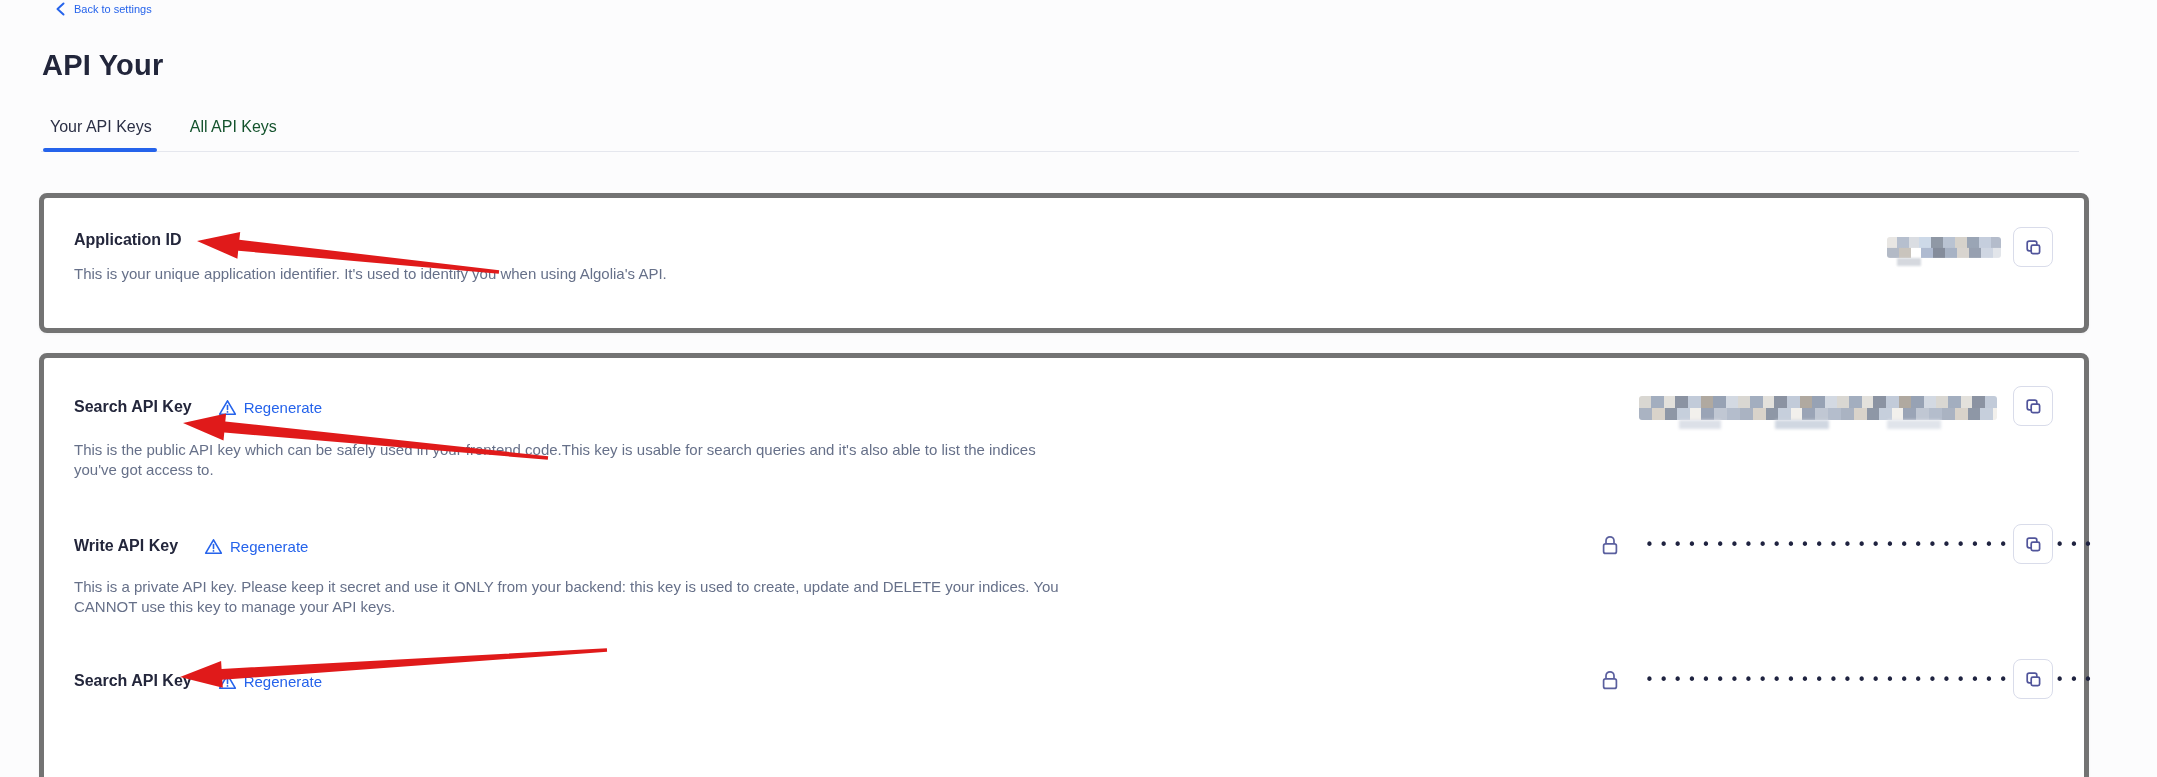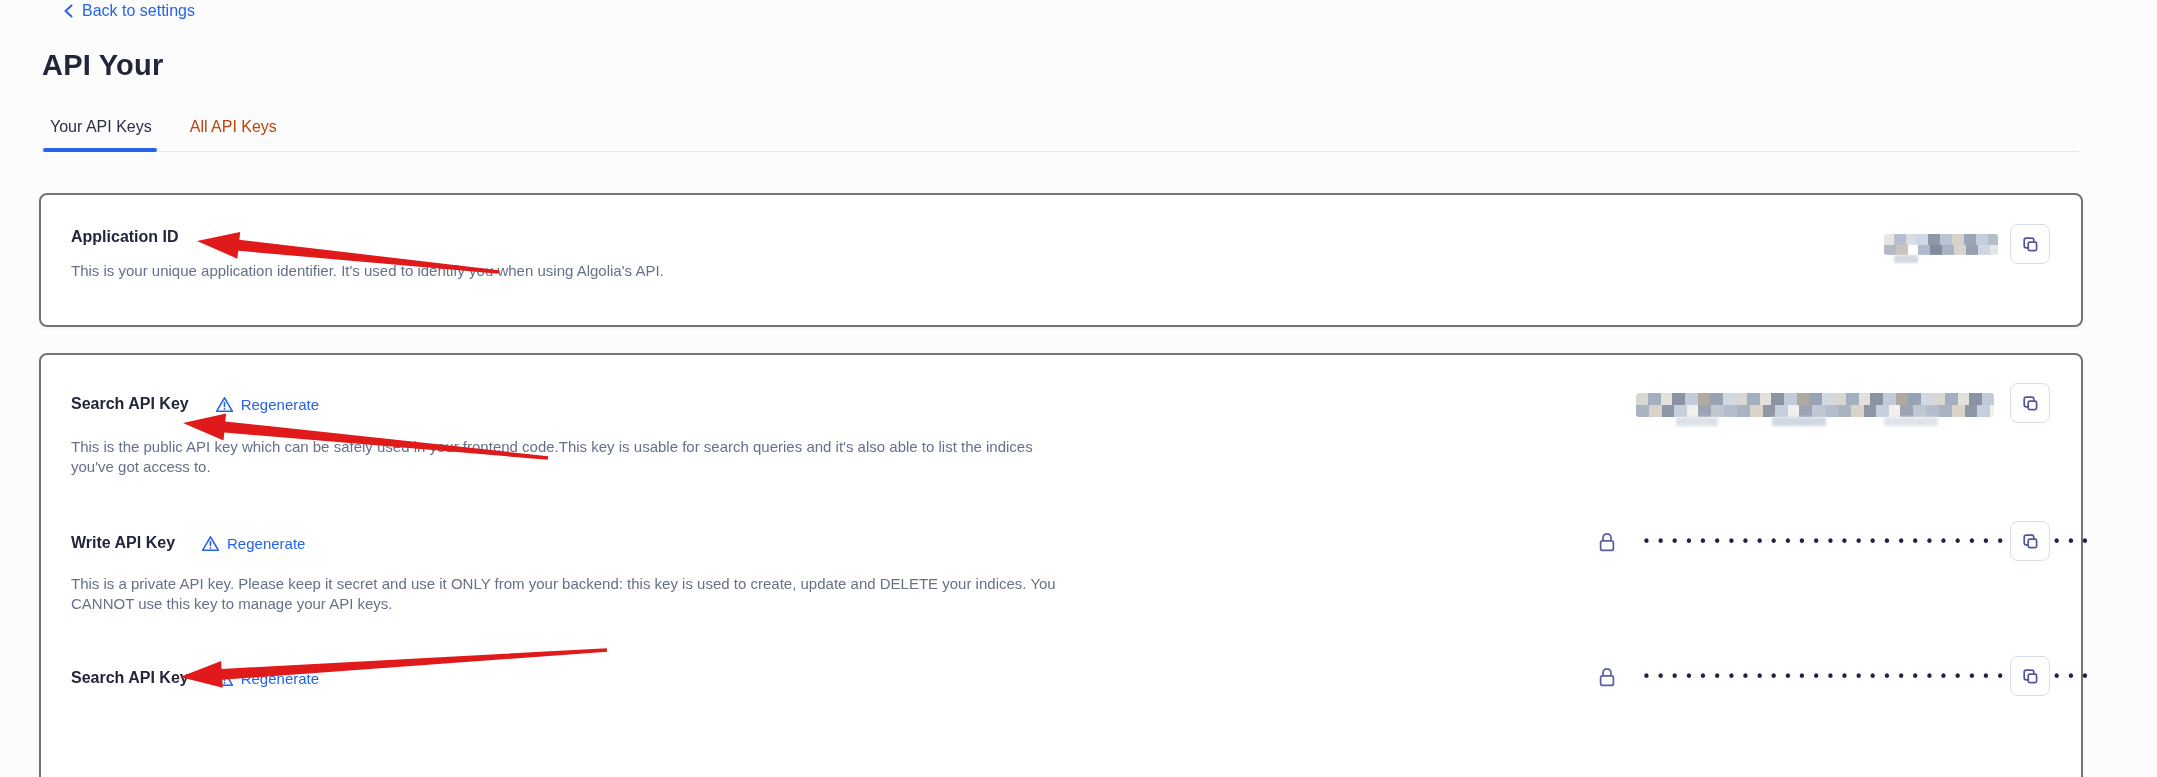--- a/index.html
+++ b/index.html
@@ -1,32 +1,32 @@
 <!DOCTYPE html>
 <html><head>
 <meta charset="utf-8">
 <style>
   html,body{margin:0;padding:0;}
   body{background:#fcfcfd;font-family:"Liberation Sans","DejaVu Sans",sans-serif;}
   .page{position:relative;width:2157px;height:777px;overflow:hidden;background:#fcfcfd;}
 
   
-  .back-link{position:absolute;left:64px;top:2px;display:flex;align-items:center;gap:9px;
-    color:#2563eb;font-size:16px;text-decoration:none;cursor:pointer;}
+  .back-link{position:absolute;left:56px;top:2px;display:flex;align-items:center;gap:9px;
+    color:#2563eb;font-size:11px;text-decoration:none;cursor:pointer;}
   .page-title{position:absolute;left:42px;top:30px;font-size:29px;font-weight:700;color:#22263b;letter-spacing:.2px;}
 
   
   .tabs{position:absolute;left:48px;top:118px;display:flex;gap:34px;}
-  .tab{font-size:16px;color:#c2410c;cursor:pointer;padding:0 2px;line-height:18px;}
+  .tab{font-size:16px;color:#14532d;cursor:pointer;padding:0 2px;line-height:18px;}
   .tab.active{color:#2b2f45;}
   .tab-underline{position:absolute;left:43px;top:148px;width:114px;height:4px;background:#2563eb;border-radius:2px;z-index:2;}
   .tabs-divider{position:absolute;left:41px;top:151px;width:2038px;height:1px;background:#e5e7ee;}
 
   
-  .card{position:absolute;left:39px;width:2040px;background:#ffffff;border:2px solid #737373;
+  .card{position:absolute;left:39px;width:2040px;background:#ffffff;border:5px solid #737373;
     border-radius:8px;box-shadow:0 1px 3px rgba(35,38,59,.05);}
   .card-app{top:193px;height:130px;}
   .card-keys{top:353px;height:480px;}
 
   .title-row{position:absolute;display:flex;align-items:center;}
   .section-title{font-size:16px;font-weight:700;color:#23263b;white-space:nowrap;}
   .regen{display:flex;align-items:flex-start;gap:7px;margin-left:26px;cursor:pointer;text-decoration:none;}
   .regen-label{font-size:15px;color:#2563eb;white-space:nowrap;}
   .desc{position:absolute;font-size:15px;line-height:20px;color:#667089;}
   .desc div{white-space:nowrap;}

